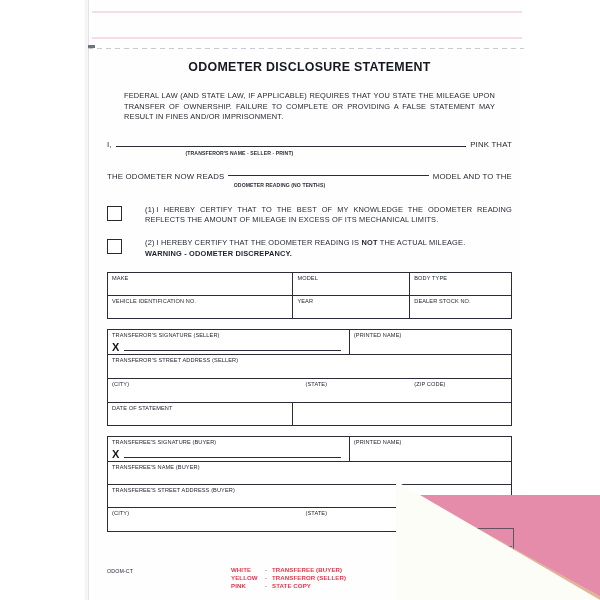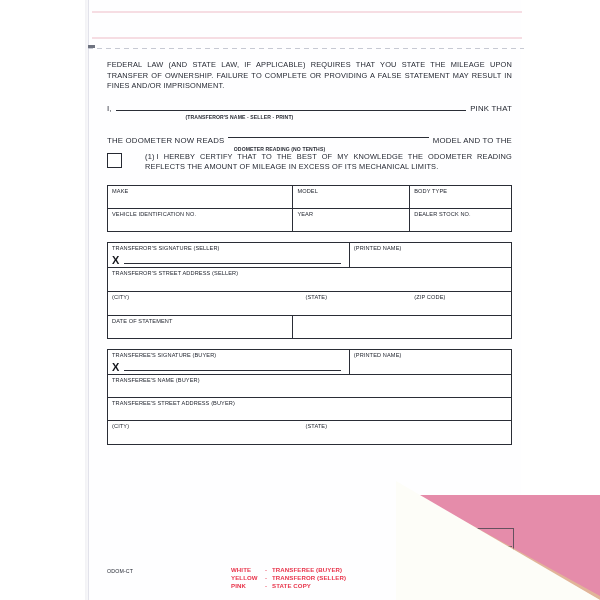--- a/index.html
+++ b/index.html
@@ -83,21 +83,21 @@
     color: #16181f;
     margin: 0 0 13px 0;
   }
 
   .para {
     font-size: 7.4px;
     line-height: 10.6px;
     color: #1d212b;
     text-align: justify;
     letter-spacing: .18px;
-    margin: 0;
+    margin: 17px;
   }
   .para.just-all { text-align-last: justify; }
 
   
   .inline-row {
     display: flex;
     align-items: flex-end;
     font-size: 7.8px;
     color: #1d212b;
     letter-spacing: .2px;
@@ -115,29 +115,29 @@
     font-weight: bold;
     color: #2a2d36;
     letter-spacing: .1px;
     text-align: center;
     margin-top: 1px;
   }
   .caption-holder { position: relative; }
 
   .odo-row {
     display: flex;
-    align-items: flex-start;
+    align-items: center;
     font-size: 7.8px;
     color: #1d212b;
     letter-spacing: .2px;
     margin-top: 16px;
   }
 
   
-  .checks { }
+  .checks { margin-top: 17px; }
   .check-row {
     display: flex;
     align-items: flex-start;
     margin-bottom: 13px;
   }
   .checkbox {
     width: 13px;
     height: 13px;
     border: 1.3px solid #262932;
     background: #fff;
@@ -298,20 +298,21 @@
   <div class="sheet-shadow-l"></div>
   <div class="sheet"></div>
 
   <div class="pink-line l1"></div>
   <div class="pink-line l2"></div>
   <div class="perf"></div>
   <div class="perf-tick"></div>
 
   <div class="content">
 
+    <div class="doc-title">ODOMETER DISCLOSURE STATEMENT</div>
 
     <p class="para">FEDERAL LAW (AND STATE LAW, IF APPLICABLE) REQUIRES THAT YOU STATE THE MILEAGE UPON TRANSFER OF OWNERSHIP. FAILURE TO COMPLETE OR PROVIDING A FALSE STATEMENT MAY RESULT IN FINES AND/OR IMPRISONMENT.</p>
 
     <div class="caption-holder">
       <div class="inline-row">
         <span class="lbl">I,</span>
         <span class="rule"></span>
         <span class="lbl">PINK THAT</span>
       </div>
       <div class="caption" style="margin-left:-140px;">(TRANSFEROR'S NAME - SELLER - PRINT)</div>
@@ -329,20 +330,29 @@
 
     <div class="checks">
 
       <div class="check-row">
         <div class="checkbox"></div>
         <div class="check-text">
           <span class="num">(1)</span><span>I HEREBY CERTIFY THAT TO THE BEST OF MY KNOWLEDGE THE ODOMETER READING REFLECTS THE AMOUNT OF MILEAGE IN EXCESS OF ITS MECHANICAL LIMITS.</span>
         </div>
       </div>
 
+      <div class="check-row">
+        <div class="checkbox"></div>
+        <div class="check-text">
+          <span class="num">(2)</span><span>I HEREBY CERTIFY THAT THE ODOMETER READING IS</span>
+          <b class="tight">NOT</b>
+          <span>THE ACTUAL MILEAGE.</span><br>
+          <b class="tight">WARNING - ODOMETER DISCREPANCY.</b>
+        </div>
+      </div>
 
     </div>
 
     <div class="tbl" style="margin-top:11px;">
       <div class="tr" style="height:22px;">
         <div class="td" style="width:46%;">
           <span class="cell-lbl">MAKE</span>
         </div>
         <div class="td" style="width:29%;">
           <span class="cell-lbl">MODEL</span>

